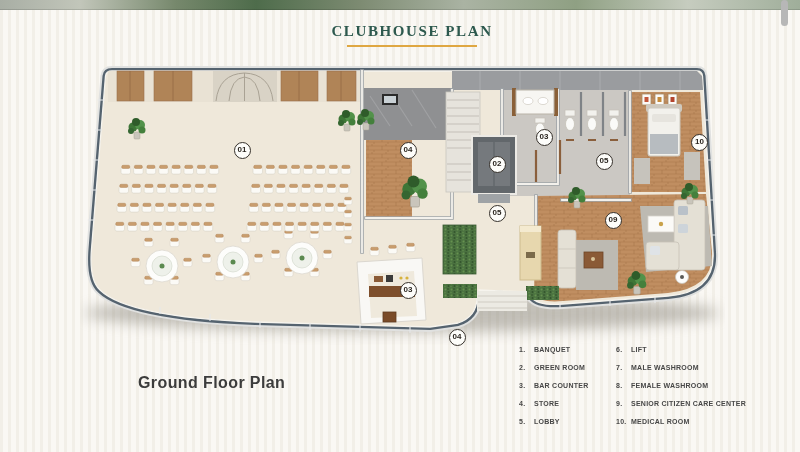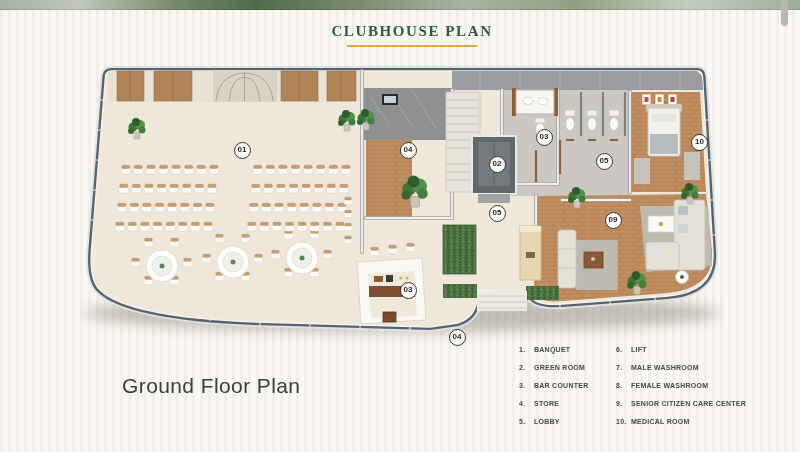--- a/index.html
+++ b/index.html
@@ -19,21 +19,21 @@
     position:absolute;left:781px;top:0;width:7px;height:26px;border-radius:4px;
     background:#b7b7b7;
   }
   .title-wrap{position:absolute;left:0;right:0;top:23px;text-align:center;}
   .title-wrap h1{
     margin:0;font-family:"Liberation Serif",serif;font-weight:600;font-size:15px;
     letter-spacing:1.6px;color:#2d594e;
   }
   .title-underline{width:130px;height:2px;background:#dfa742;margin:5px auto 0;}
   .floor-label{
-    position:absolute;left:122px;top:374px;font-size:21px;font-weight:400;
+    position:absolute;left:138px;top:374px;font-size:16px;font-weight:700;
     letter-spacing:.4px;color:#3c3c3c;
   }
   .legend{position:absolute;left:519px;top:346px;display:flex;gap:15px;}
   .legend-col{display:flex;flex-direction:column;gap:11px;}
   .legend-col:first-child{min-width:82px;}
   .legend-row{display:flex;font-size:7px;font-weight:700;color:#474747;letter-spacing:.25px;white-space:nowrap;}
   .legend-num{width:15px;flex:0 0 15px;}
   .plan-svg{position:absolute;left:80px;top:55px;width:645px;height:290px;}
   .marker{
     position:absolute;width:17px;height:17px;margin:-8.5px 0 0 -8.5px;box-sizing:border-box;

